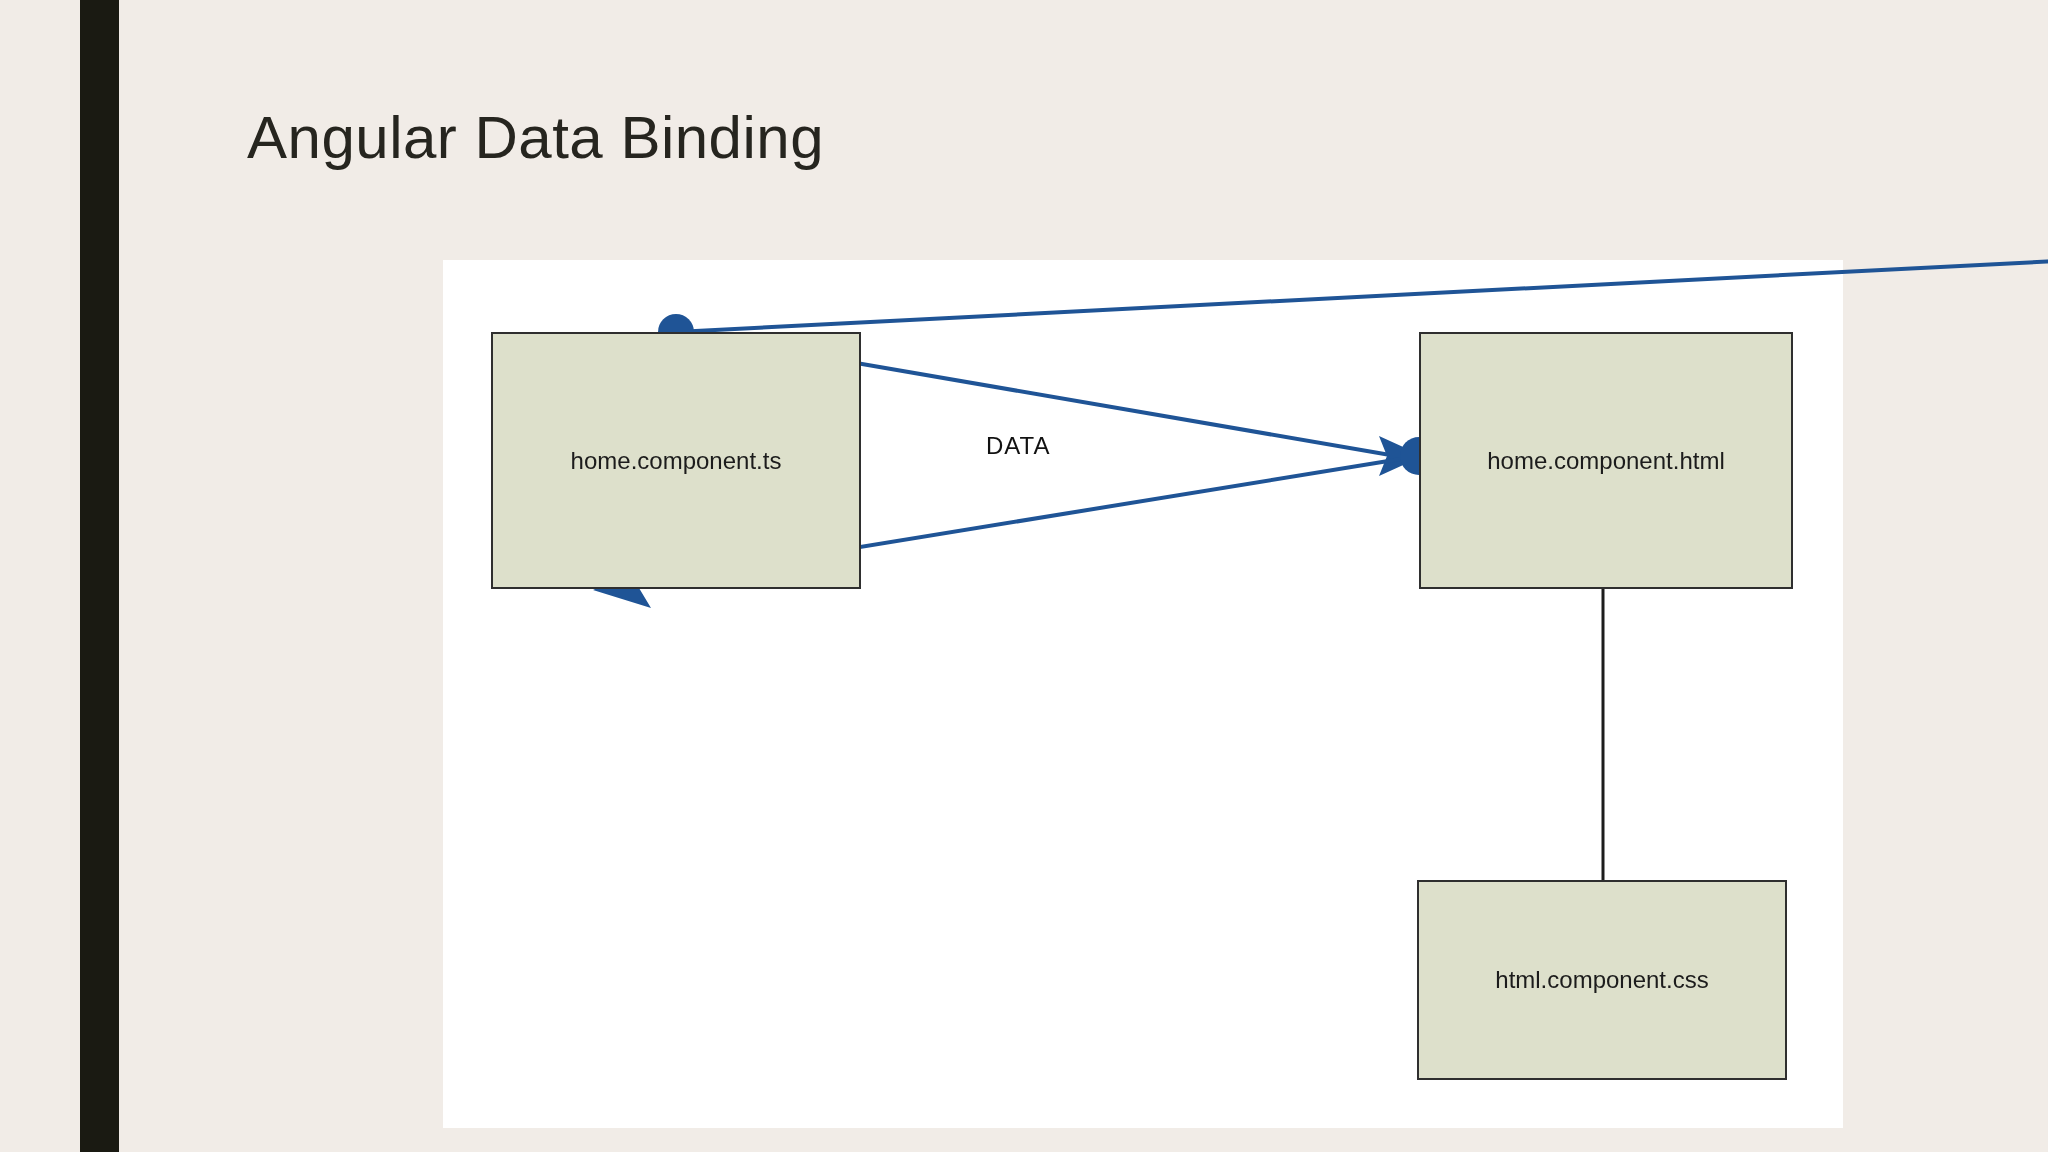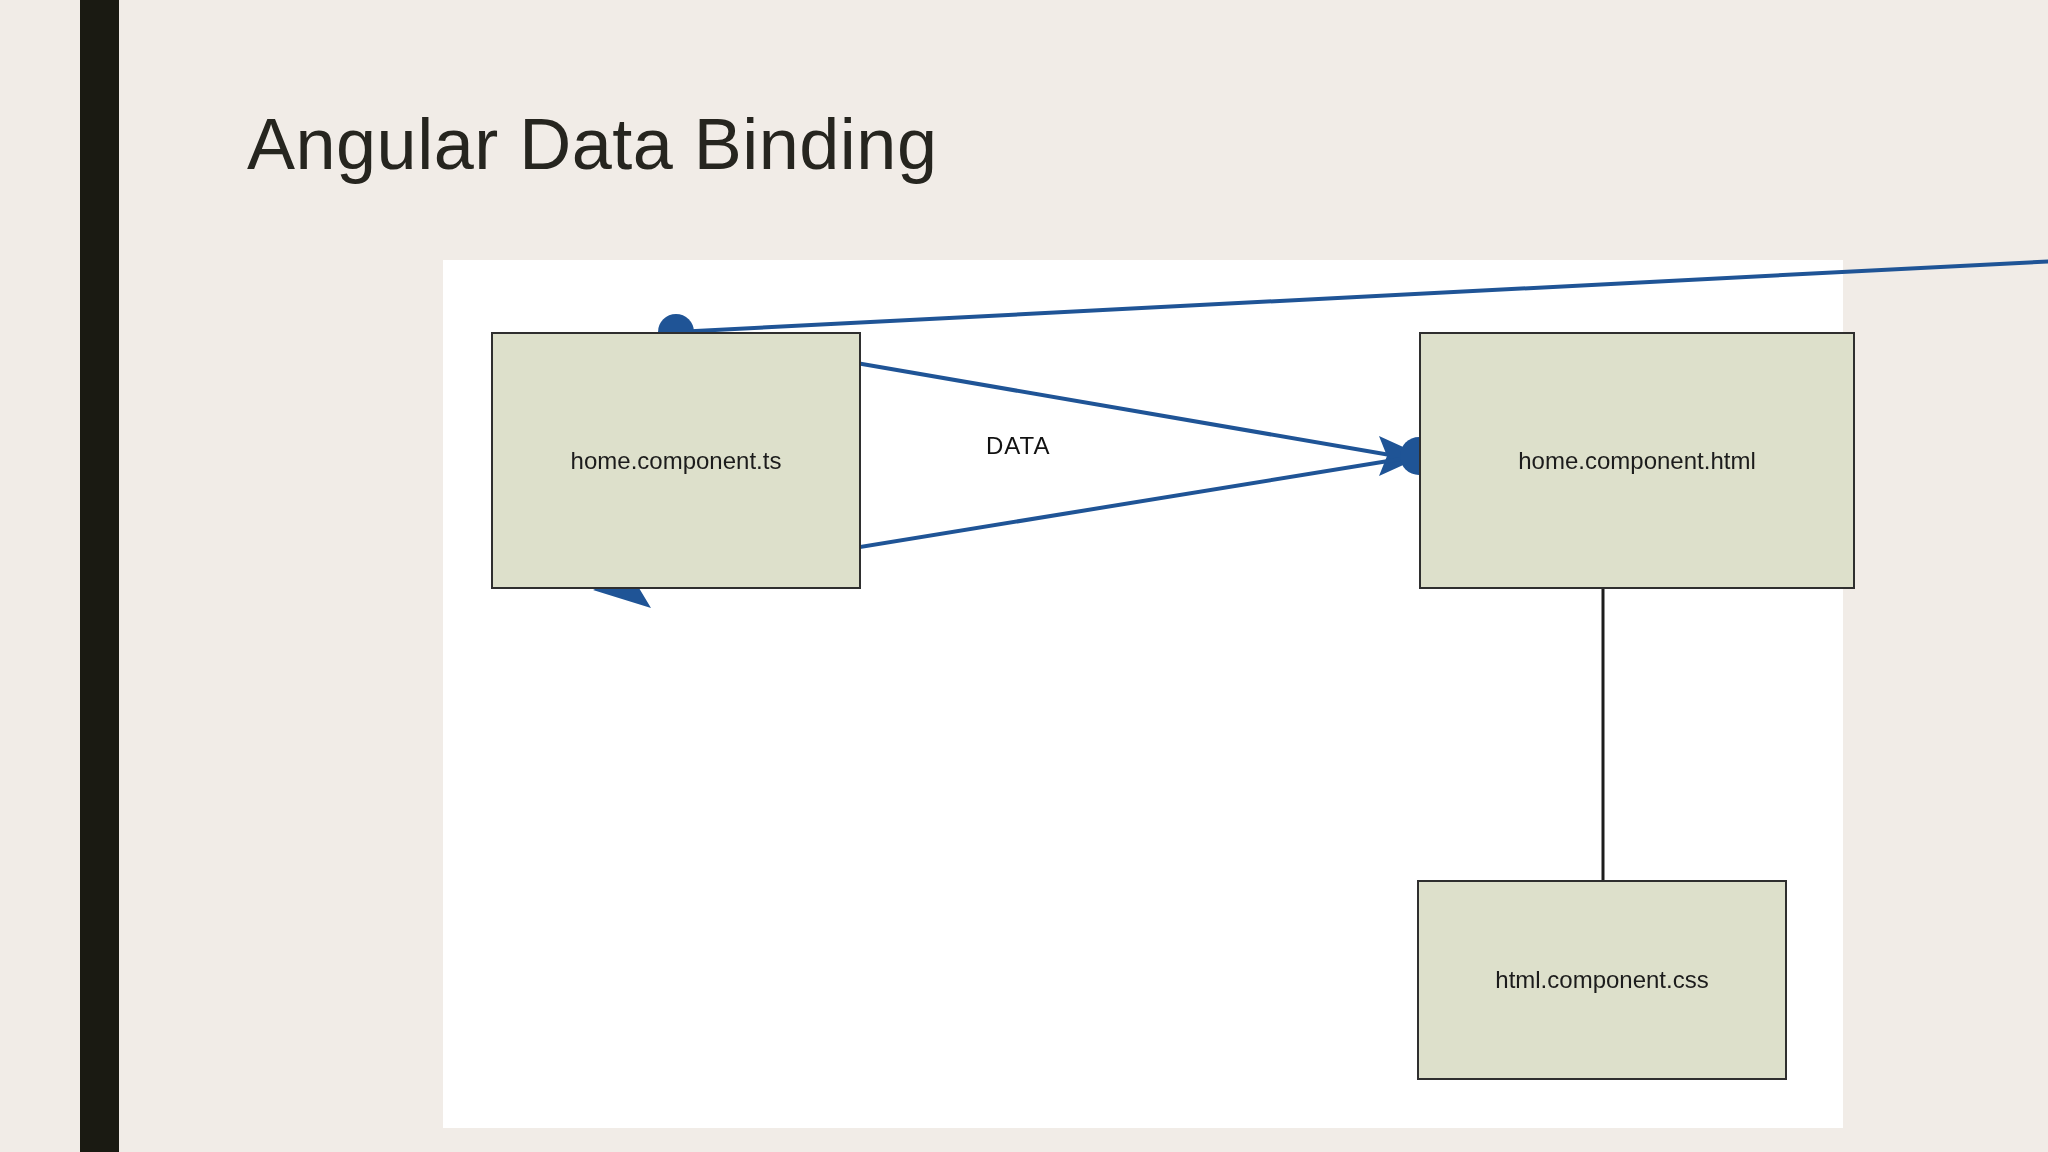--- a/index.html
+++ b/index.html
@@ -28,21 +28,21 @@
     width: 39px;
     height: 1152px;
     background: #1a1a12;
   }
 
   
   #slide-title {
     position: absolute;
     left: 247px;
     top: 108px;
-    font-size: 72px;
+    font-size: 60px;
     line-height: 1.0;
     font-weight: 300;
     letter-spacing: 0.5px;
     color: #26251f;
     white-space: nowrap;
   }
 
   
   #diagram-panel {
     position: absolute;
@@ -74,21 +74,21 @@
     justify-content: center;
   }
   .comp-box-label {
     font-size: 24px;
     color: #1c1c1c;
     font-weight: 400;
     white-space: nowrap;
   }
 
   #box-ts   { left: 48px;  top: 72px;  width: 370px; height: 257px; }
-  #box-html { left: 976px; top: 72px;  width: 436px; height: 257px; }
+  #box-html { left: 976px; top: 72px;  width: 374px; height: 257px; }
   #box-css  { left: 974px; top: 620px; width: 370px; height: 200px; }
 
   
   #data-label {
     position: absolute;
     left: 543px;
     top: 172px;
     font-size: 24px;
     color: #111111;
     letter-spacing: 1px;

